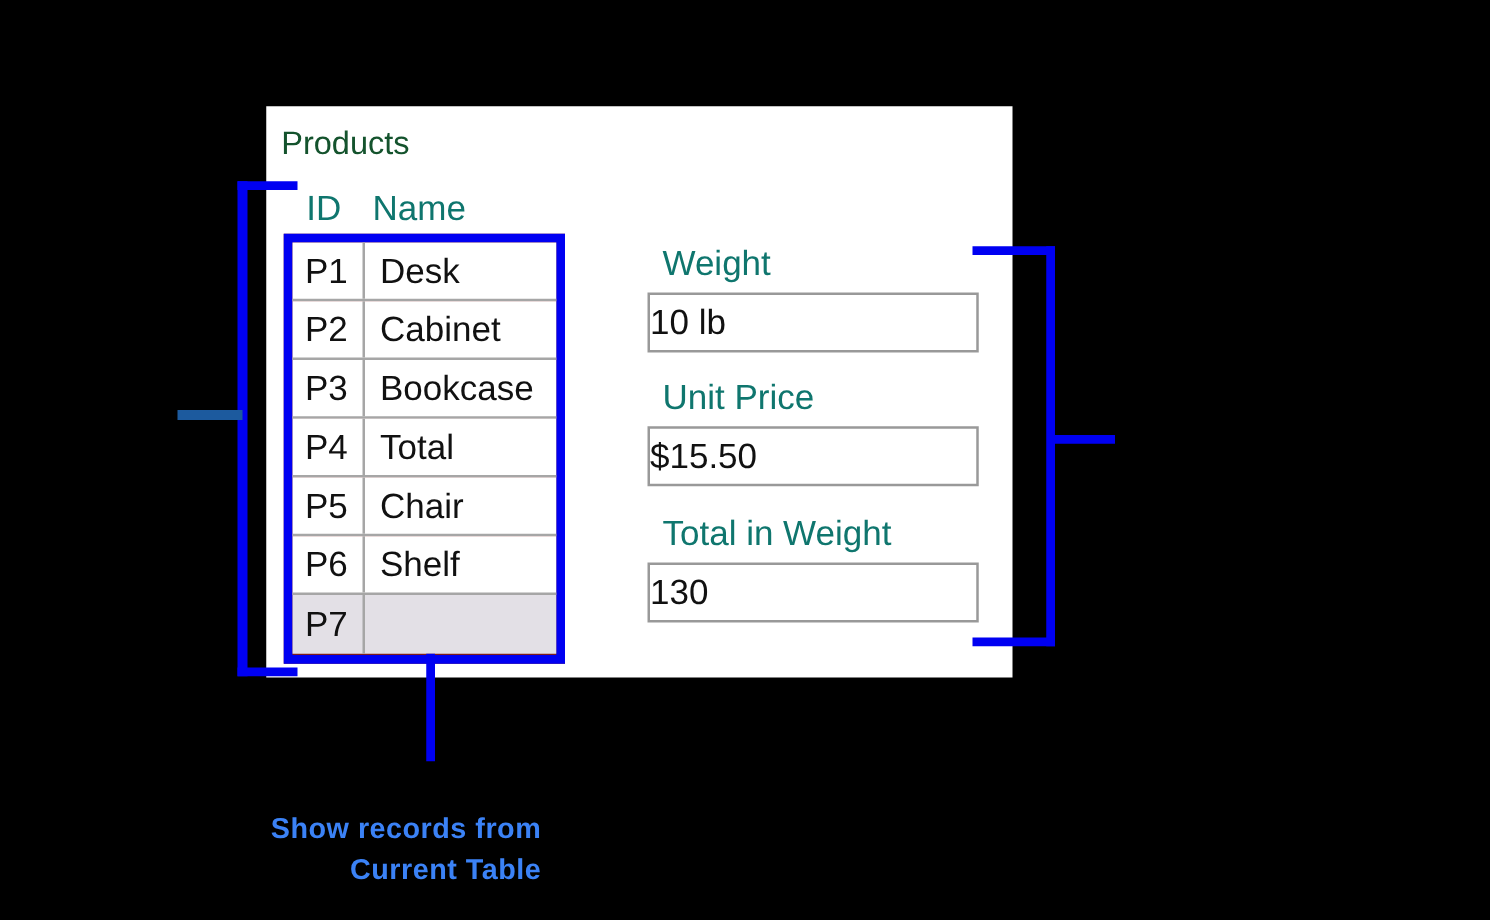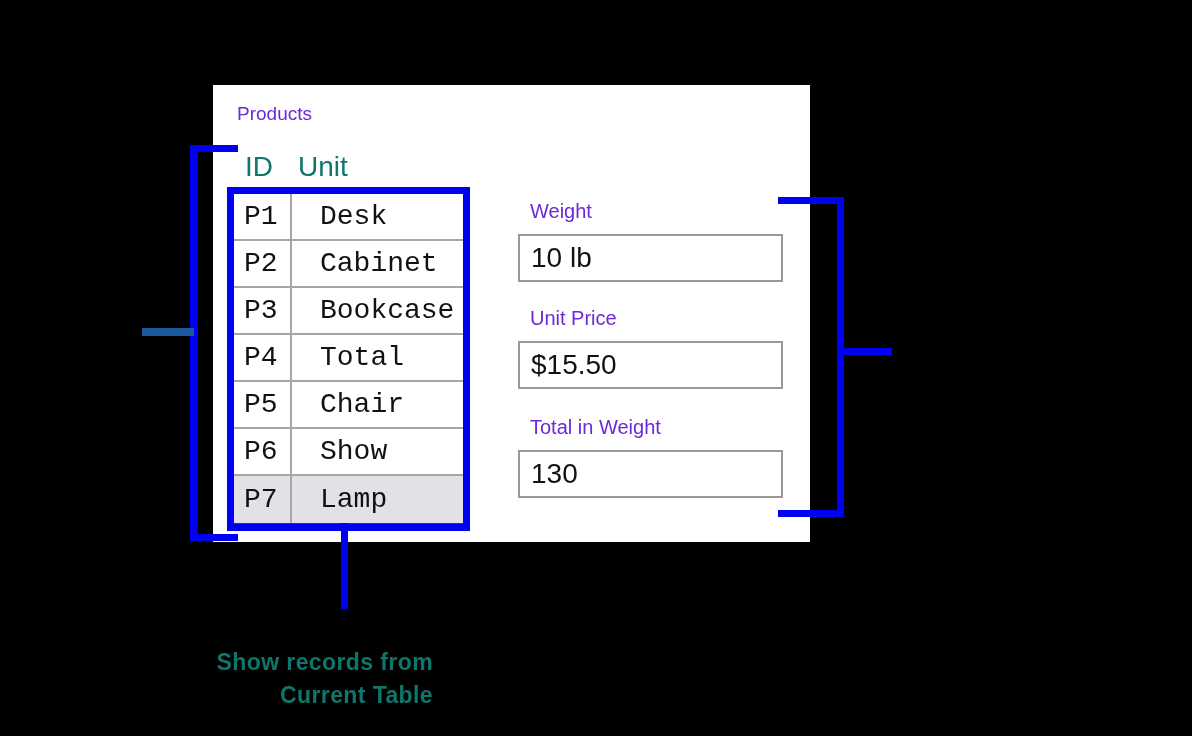--- a/index.html
+++ b/index.html
@@ -6,74 +6,74 @@
   .stage{
     position:relative;width:1192px;height:736px;background:#000;overflow:hidden;
     font-family:"Liberation Sans", sans-serif;color:#111;
   }
   
   .panel{
     position:absolute;left:213px;top:85px;width:597px;height:457px;
     background:#ffffff;
   }
   .panel-title{
-    position:absolute;left:24px;top:12px;font-size:19px;line-height:34px;color:#6d28d9;
+    position:absolute;left:12px;top:12px;font-size:26px;line-height:34px;color:#14532d;
   }
   .col-header{position:absolute;font-size:28px;line-height:32px;color:#0f766e;}
   .col-header.id{left:32px;top:66px;}
   .col-header.name{left:85px;top:66px;}
   
   .records{
-    position:absolute;left:14px;top:102px;width:243px;height:344px;
-    border:7px solid #0000f2;background:#7f1d1d;box-sizing:border-box;font-family:Liberation Mono, monospace;
+    position:absolute;left:14px;top:102px;width:225px;height:344px;
+    border:7px solid #0000f2;background:#7f1d1d;box-sizing:border-box;
   }
   .record-row{
     display:flex;height:47px;box-sizing:border-box;
     border-bottom:2px solid #a6a6a6;background:#fff;
   }
   .record-row:last-child{border-bottom:none;}
   .record-row[data-state="selected"]{background:#e3e0e6;text-align:center;}
   .cell{font-size:28px;display:flex;align-items:center;box-sizing:border-box;}
   .cell.id{width:58px;padding-left:10px;border-right:2px solid #a6a6a6;}
-  .cell.name{flex:1;padding-left:28px;}
+  .cell.name{flex:1;padding-left:12px;}
   
   .field-group{position:absolute;left:305px;width:265px;}
   .fg-0{top:108px;} .fg-1{top:215px;} .fg-2{top:324px;}
-  .field-label{font-size:20px;line-height:36px;padding-left:12px;color:#6d28d9;}
+  .field-label{font-size:28px;line-height:36px;padding-left:12px;color:#0f766e;}
   .field-box{
     margin-top:5px;height:48px;box-sizing:border-box;border:2px solid #999;
-    display:flex;align-items:center;padding-left:11px;font-size:28px;background:#fff;
+    display:flex;align-items:center;font-size:28px;background:#fff;
   }
   
   .bracket-left{
     position:absolute;left:190px;top:145px;width:48px;height:396px;box-sizing:border-box;
     border-left:8px solid #0000f2;border-top:7px solid #0000f2;border-bottom:7px solid #0000f2;
   }
   .tick-left{position:absolute;left:142px;top:328px;width:52px;height:8px;background:#1c5a9e;}
   .bracket-right{
     position:absolute;left:778px;top:197px;width:66px;height:320px;box-sizing:border-box;
     border-right:7px solid #0000f2;border-top:7px solid #0000f2;border-bottom:7px solid #0000f2;
   }
   .tick-right{position:absolute;left:843px;top:348px;width:49px;height:7px;background:#0000f2;}
   .callout-line{position:absolute;left:341px;top:523px;width:7px;height:86px;background:#0000f2;}
   .callout-text{
     position:absolute;left:140px;top:646px;width:293px;text-align:right;
-    color:#0f766e;font-size:23px;font-weight:bold;line-height:33px;letter-spacing:0.4px;
+    color:#3b82f6;font-size:23px;font-weight:bold;line-height:33px;letter-spacing:0.4px;
   }
 </style>
 </head>
 <body>
 
 <div class="stage">
 
   <div class="panel">
     <div class="panel-title">Products</div>
 
     <div class="col-header id">ID</div>
-    <div class="col-header name">Unit</div>
+    <div class="col-header name">Name</div>
 
     <div class="records">
       <div class="record-row" data-state="normal">
         <div class="cell id">P1</div>
         <div class="cell name">Desk</div>
       </div>
       <div class="record-row" data-state="normal">
         <div class="cell id">P2</div>
         <div class="cell name">Cabinet</div>
       </div>
@@ -84,25 +84,24 @@
       <div class="record-row" data-state="normal">
         <div class="cell id">P4</div>
         <div class="cell name">Total</div>
       </div>
       <div class="record-row" data-state="normal">
         <div class="cell id">P5</div>
         <div class="cell name">Chair</div>
       </div>
       <div class="record-row" data-state="normal">
         <div class="cell id">P6</div>
-        <div class="cell name">Show</div>
+        <div class="cell name">Shelf</div>
       </div>
       <div class="record-row" data-state="selected">
         <div class="cell id">P7</div>
-        <div class="cell name">Lamp</div>
       </div>
     </div>
 
     <div class="field-group fg-0">
       <div class="field-label">Weight</div>
       <div class="field-box">10 lb</div>
     </div>
     <div class="field-group fg-1">
       <div class="field-label">Unit Price</div>
       <div class="field-box">$15.50</div>

